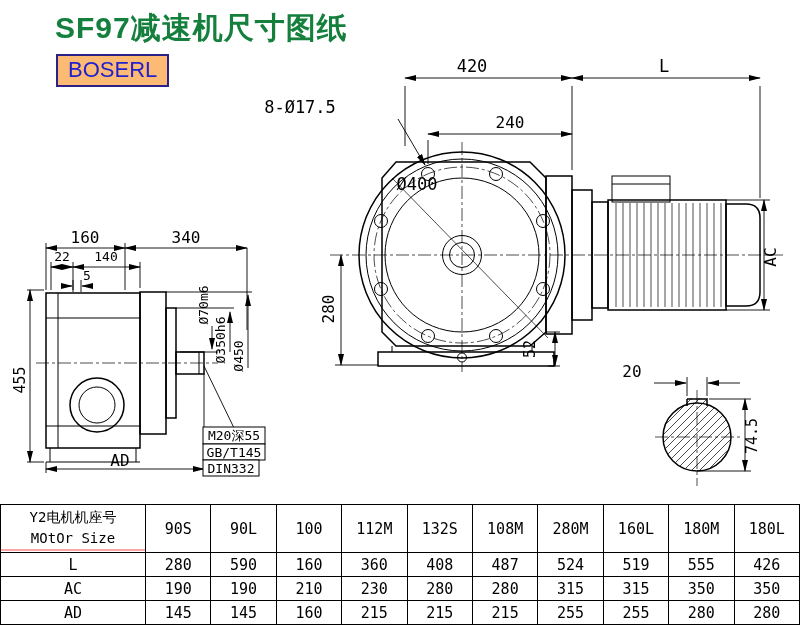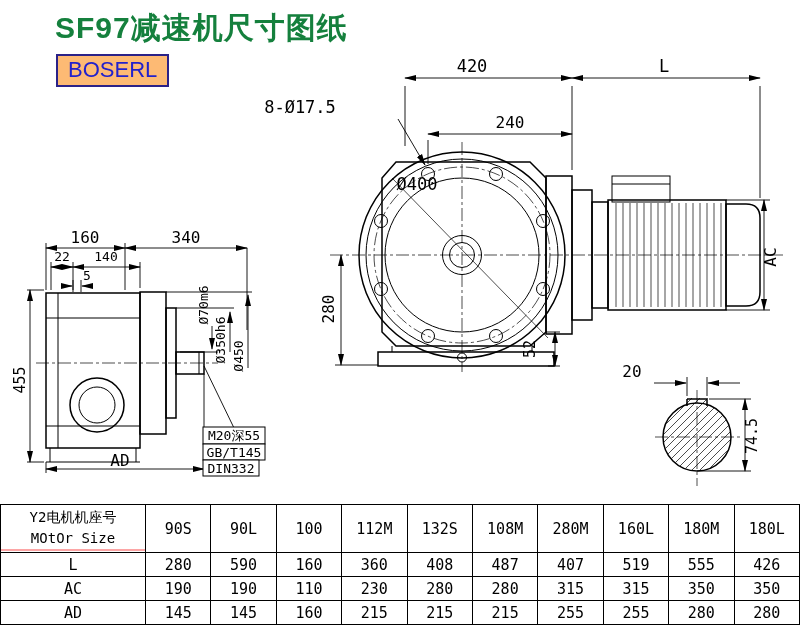--- a/index.html
+++ b/index.html
@@ -212,30 +212,30 @@
         <td>180L</td>
       </tr>
       <tr>
         <td>L</td>
         <td>280</td>
         <td>590</td>
         <td>160</td>
         <td>360</td>
         <td>408</td>
         <td>487</td>
-        <td>407</td>
+        <td>524</td>
         <td>519</td>
         <td>555</td>
         <td>426</td>
       </tr>
       <tr>
         <td>AC</td>
         <td>190</td>
         <td>190</td>
-        <td>110</td>
+        <td>210</td>
         <td>230</td>
         <td>280</td>
         <td>280</td>
         <td>315</td>
         <td>315</td>
         <td>350</td>
         <td>350</td>
       </tr>
       <tr>
         <td>AD</td>

